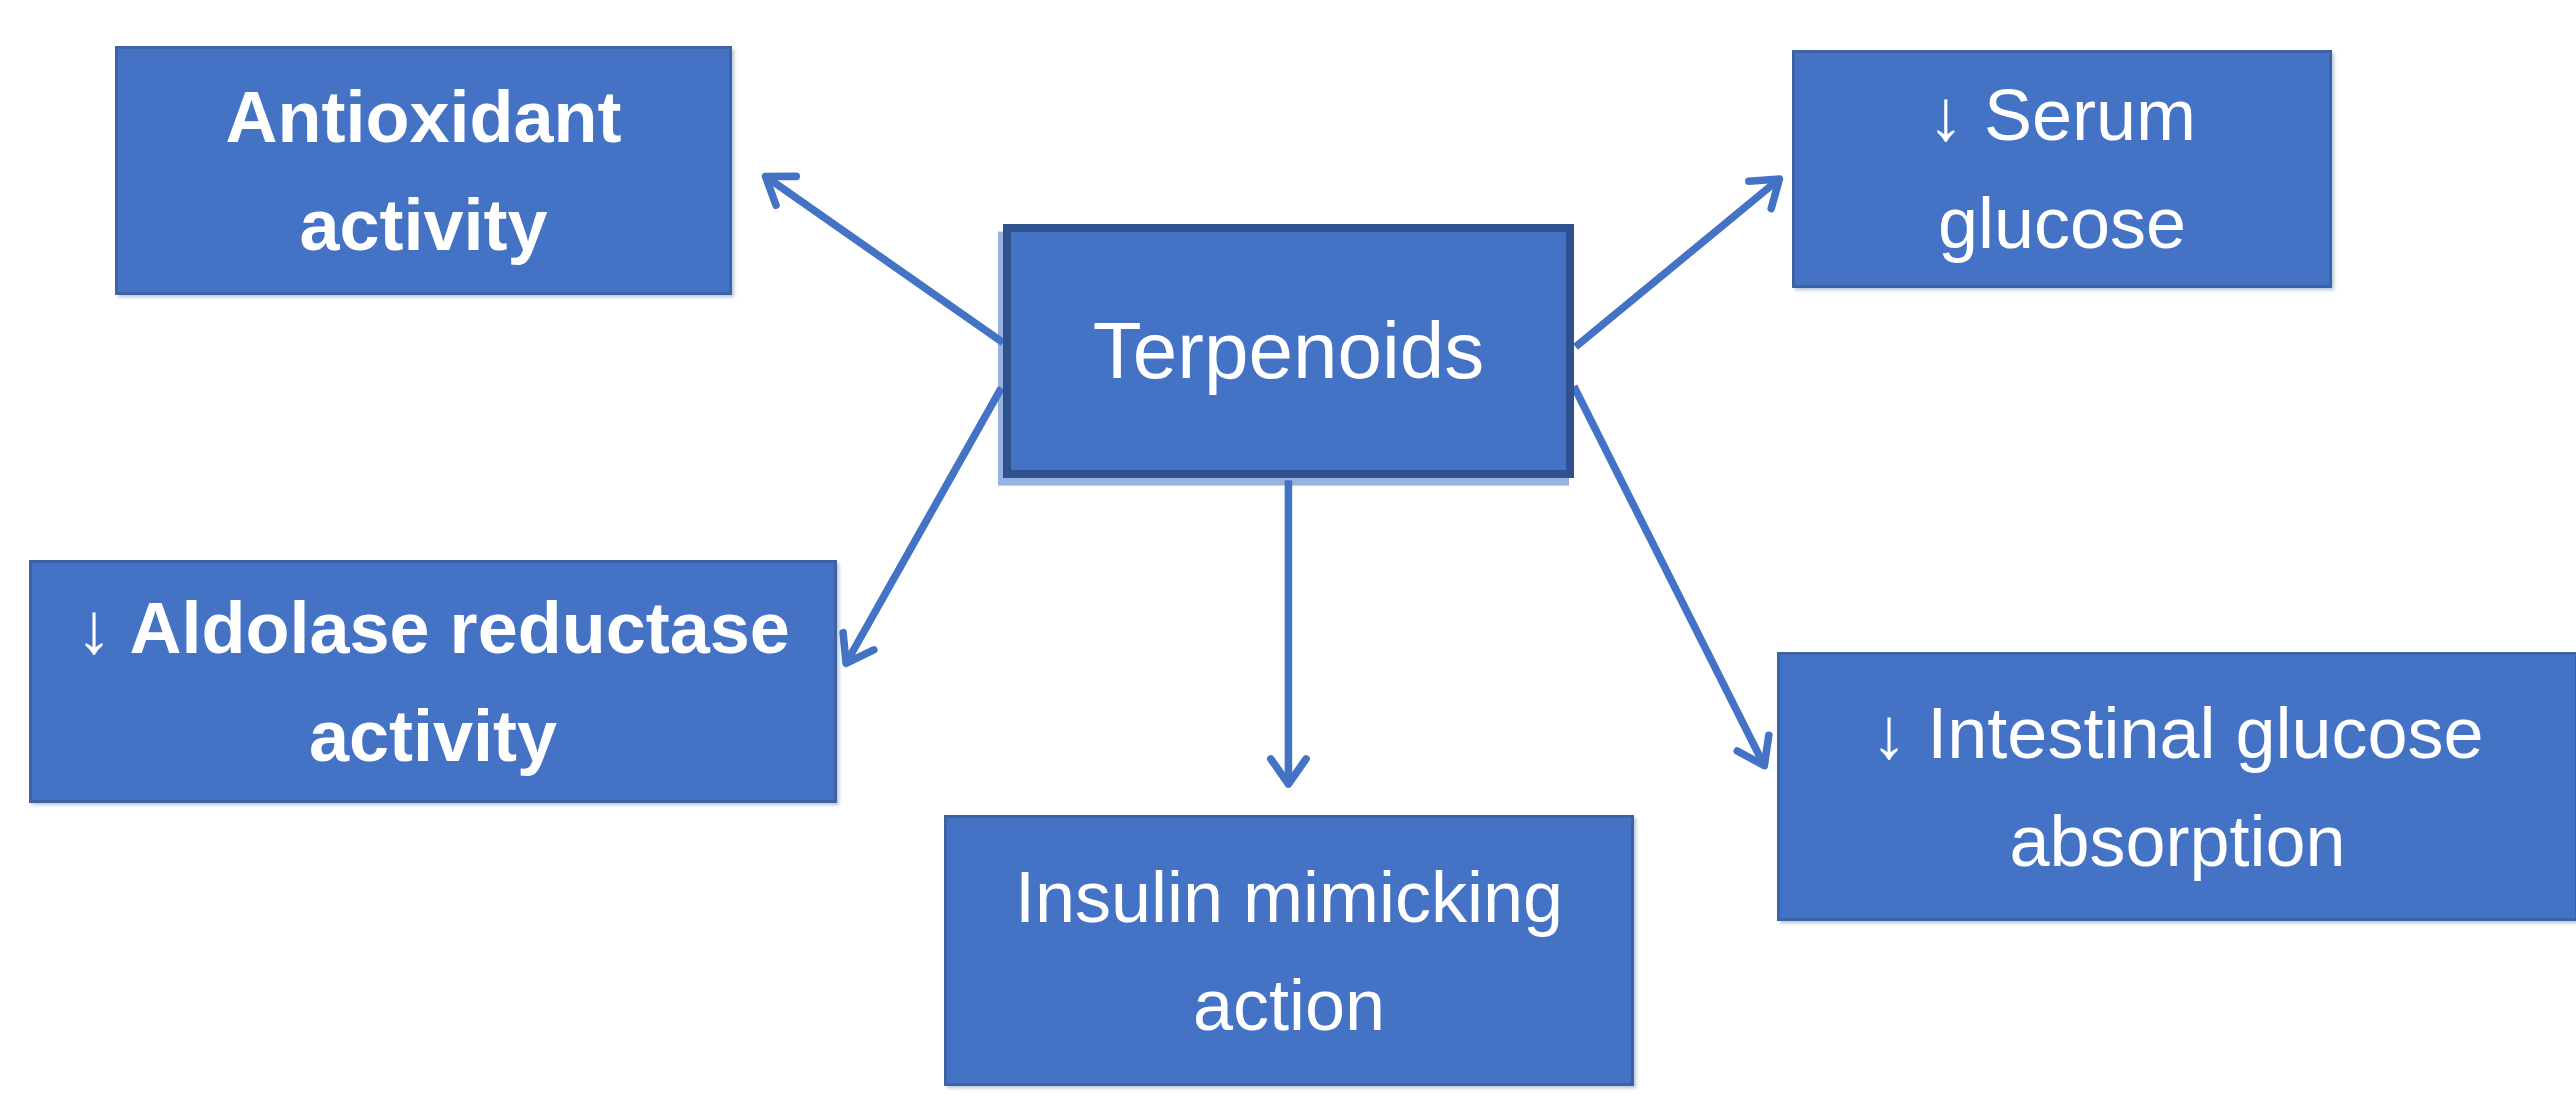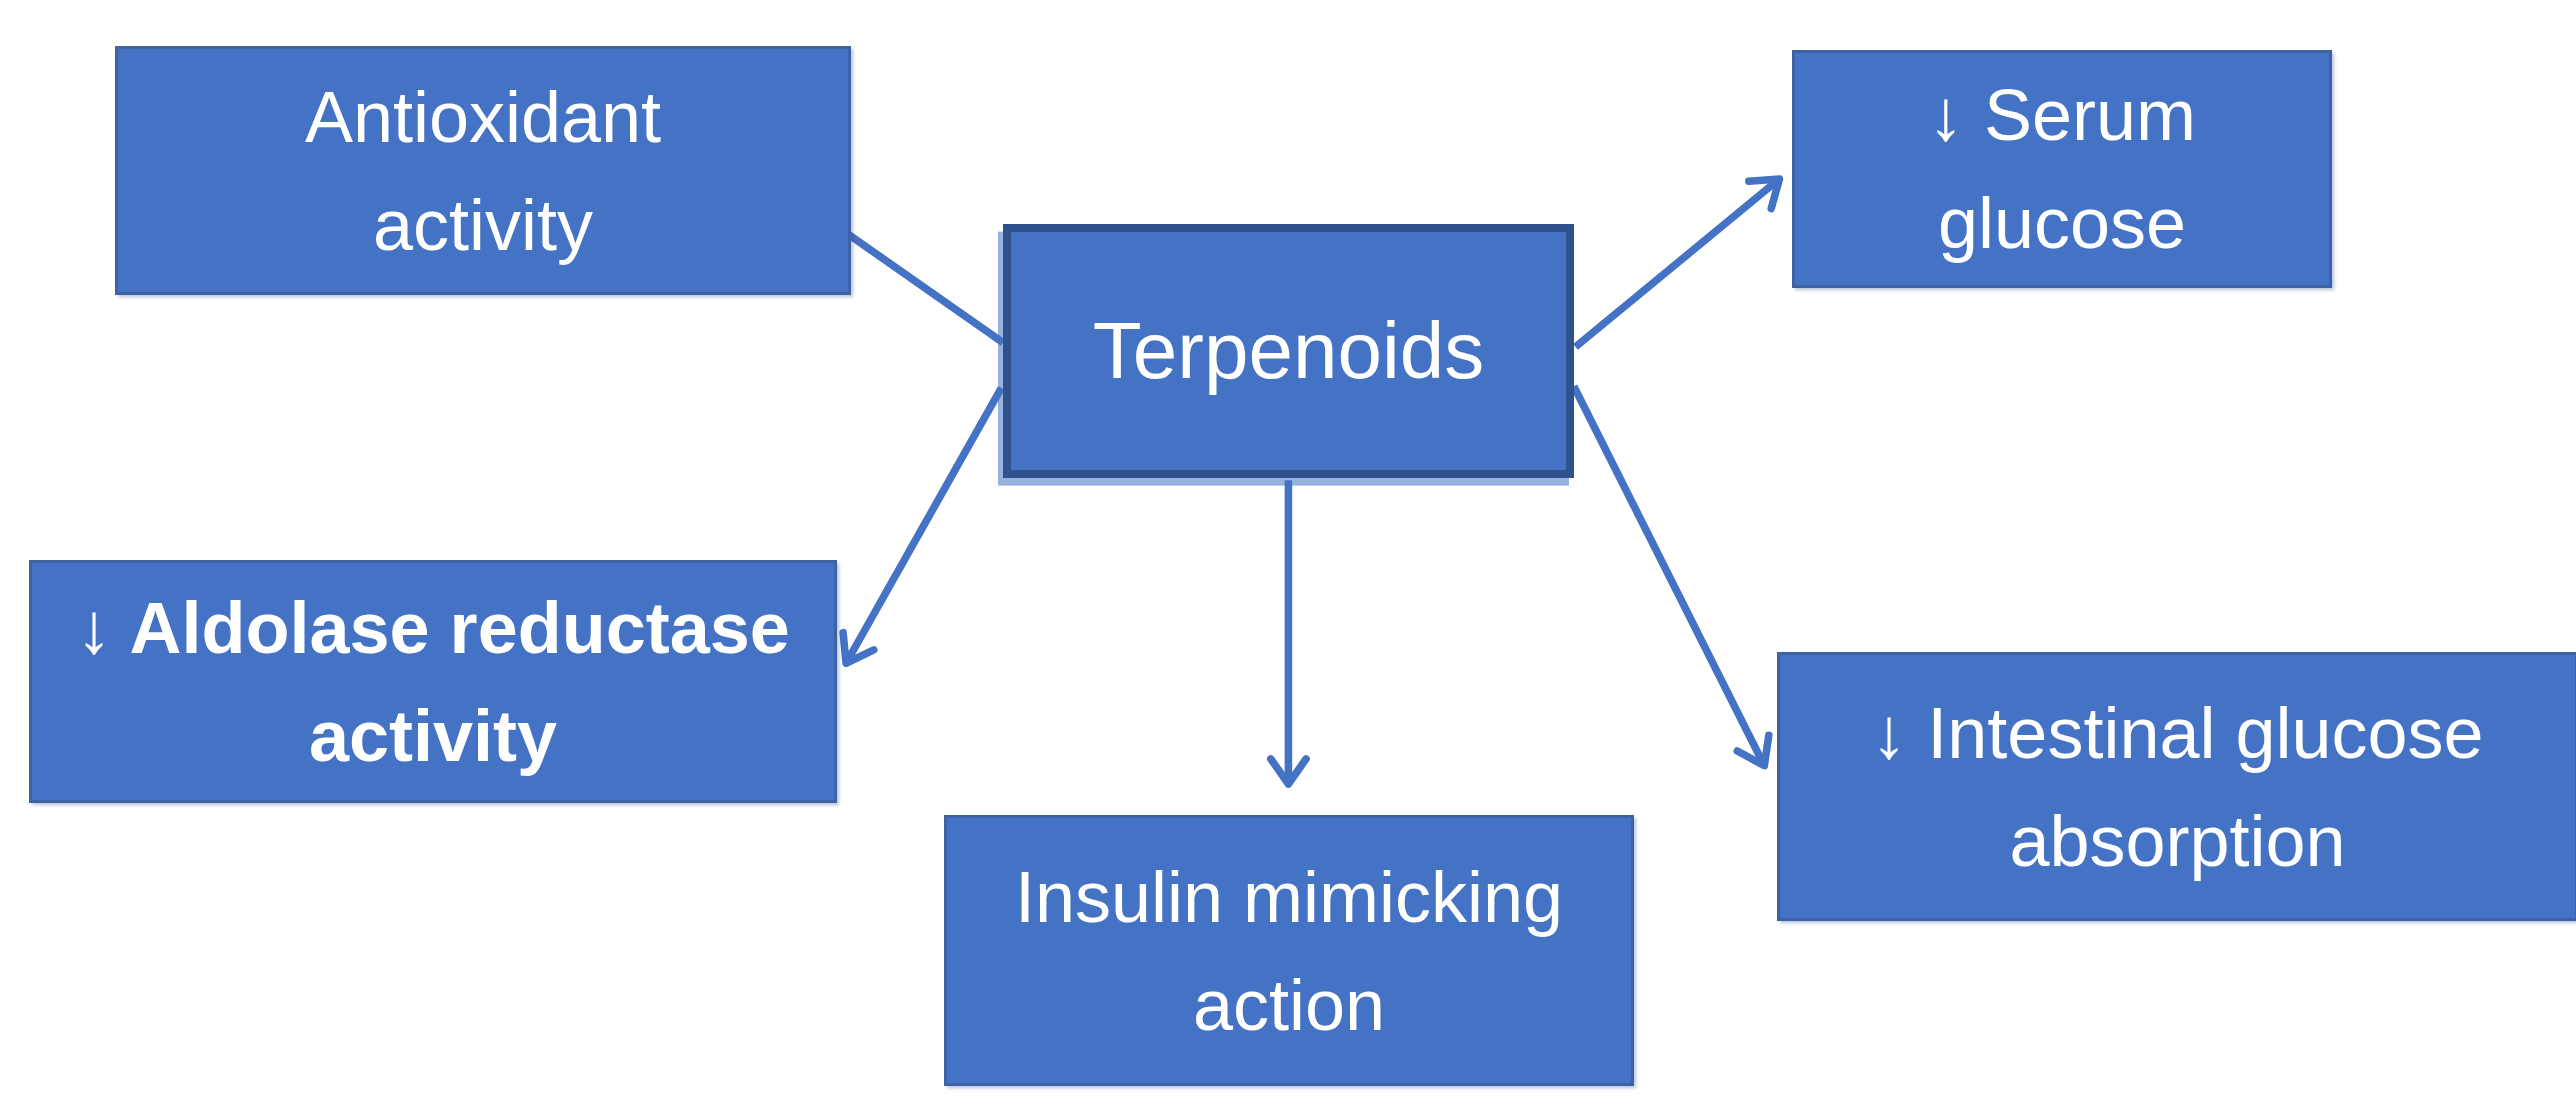--- a/index.html
+++ b/index.html
@@ -41,21 +41,21 @@
   }
   .node-center{
     border:8.4px solid var(--center-border);
     box-shadow:-5px 7.6px 0 rgba(68,114,196,0.55);
     font-size:80px;
     line-height:1.2;
     justify-content:center;
   }
   
   .node-terpenoids{left:1003px;top:224px;width:571px;height:254px;}
-  .node-antioxidant{left:115px;top:46px;width:736px;height:249px;}
+  .node-antioxidant{left:115px;top:46px;width:617px;height:249px;font-weight:bold;}
   .node-serum{left:1792px;top:50px;width:540px;height:238px;}
   .node-aldolase{left:29px;top:560px;width:808px;height:243px;font-weight:bold;}
   .node-insulin{left:944px;top:793px;width:690px;height:271px;margin-top:22px;}
   .node-intestinal{left:1777px;top:652px;width:801px;height:269px;}
 </style>
 </head>
 <body>
 
 <div class="canvas">
 

